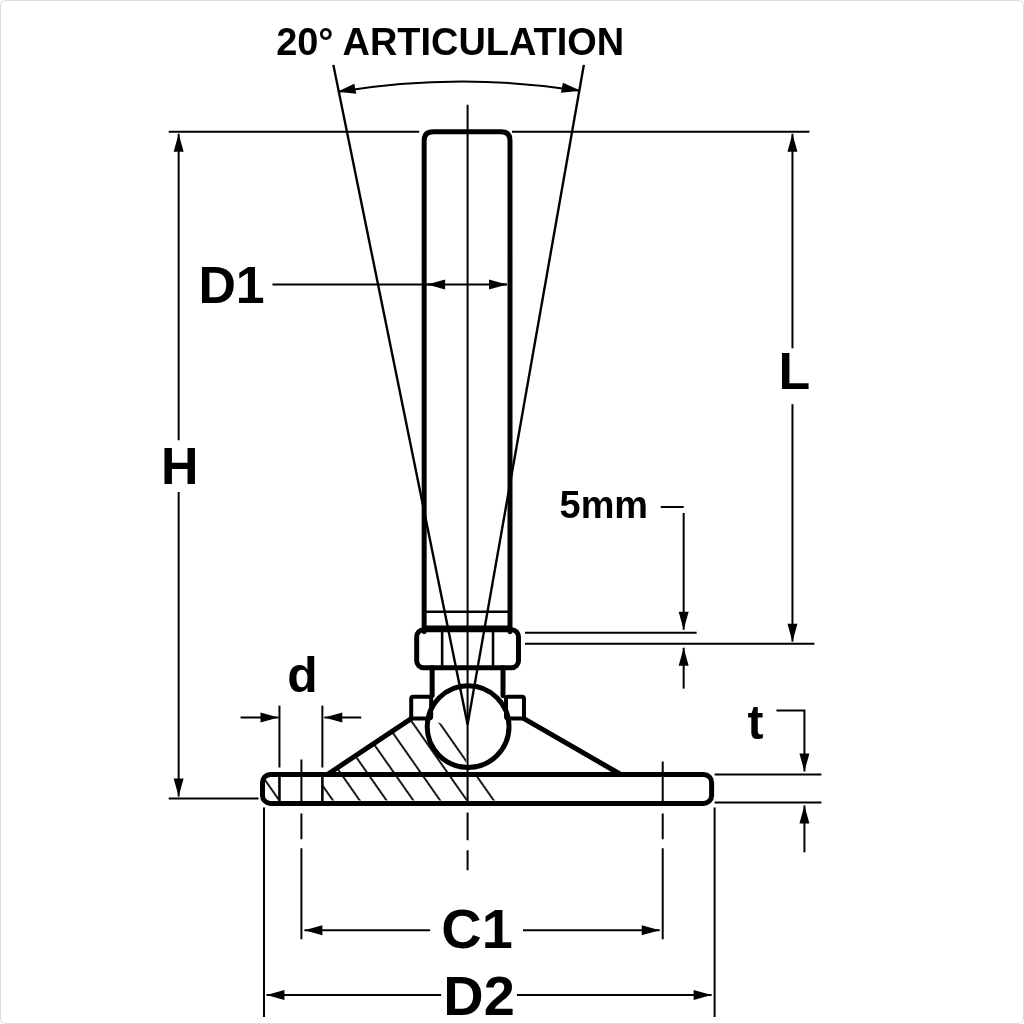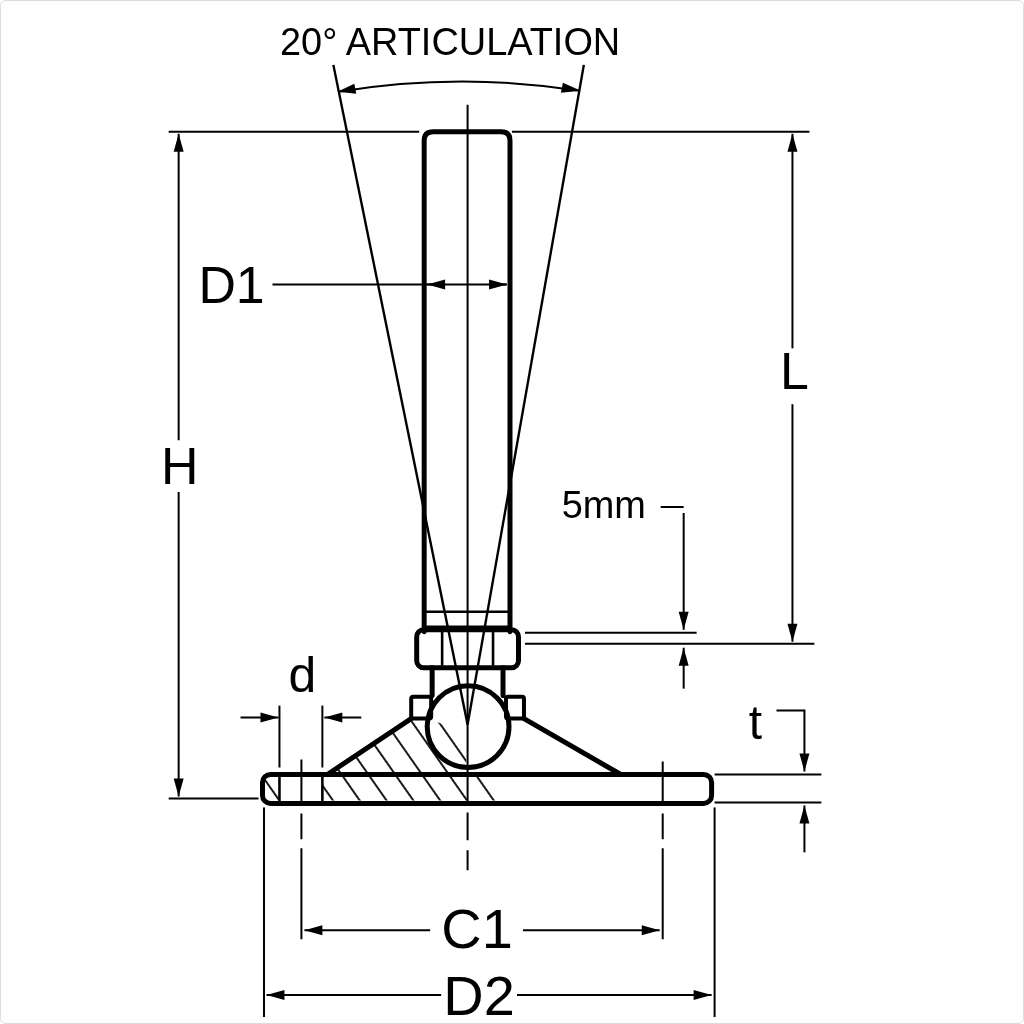--- a/index.html
+++ b/index.html
@@ -1,20 +1,20 @@
 <!DOCTYPE html>
 <html><head>
 <meta charset="utf-8">
 <style>
   html,body{margin:0;padding:0;background:#ffffff;}
   .canvas{
     width:1022px;height:1022px;
     border:1px solid #dcdcdc;border-radius:6px;
     background:#ffffff;
-    position:relative;overflow:hidden;
+    position:relative;overflow:hidden;font-weight:bold;
   }
   svg{display:block;}
   text{
     font-family:"Liberation Sans","DejaVu Sans",sans-serif;
     fill:#000;stroke:none;
   }
   .obj   {stroke:#000;stroke-width:5;fill:none;stroke-linecap:round;stroke-linejoin:round;}
   .obj4  {stroke:#000;stroke-width:4;fill:none;}
   .med   {stroke:#000;stroke-width:2.6;fill:none;}
   .thin  {stroke:#000;stroke-width:2;fill:none;}

